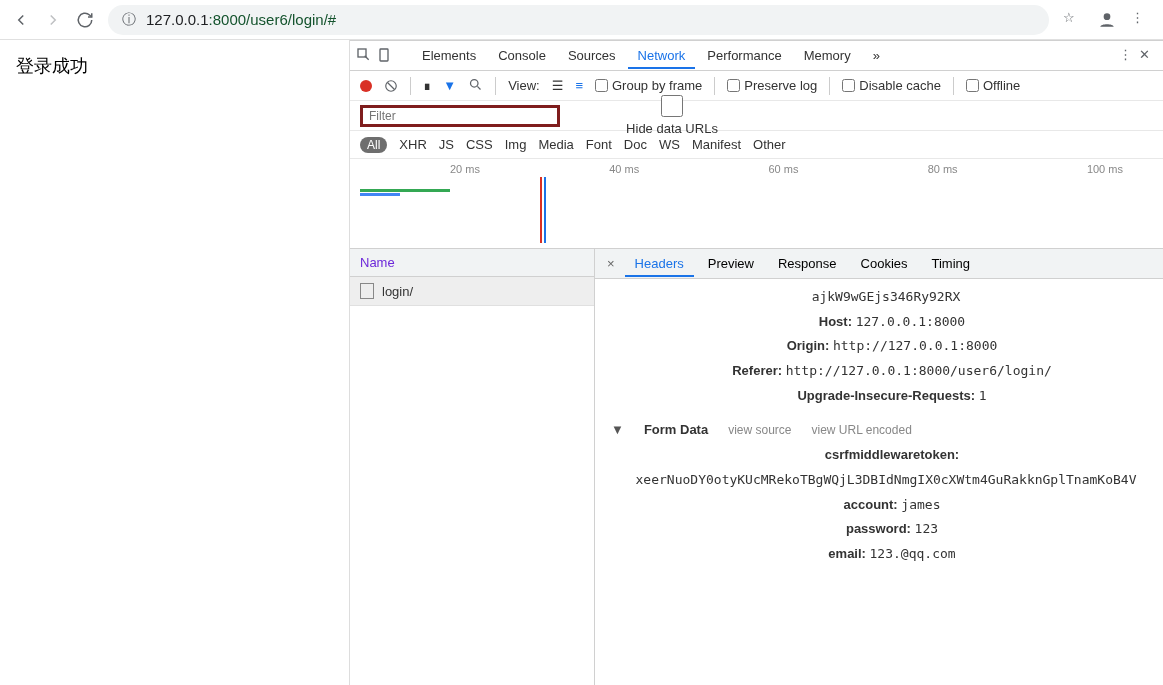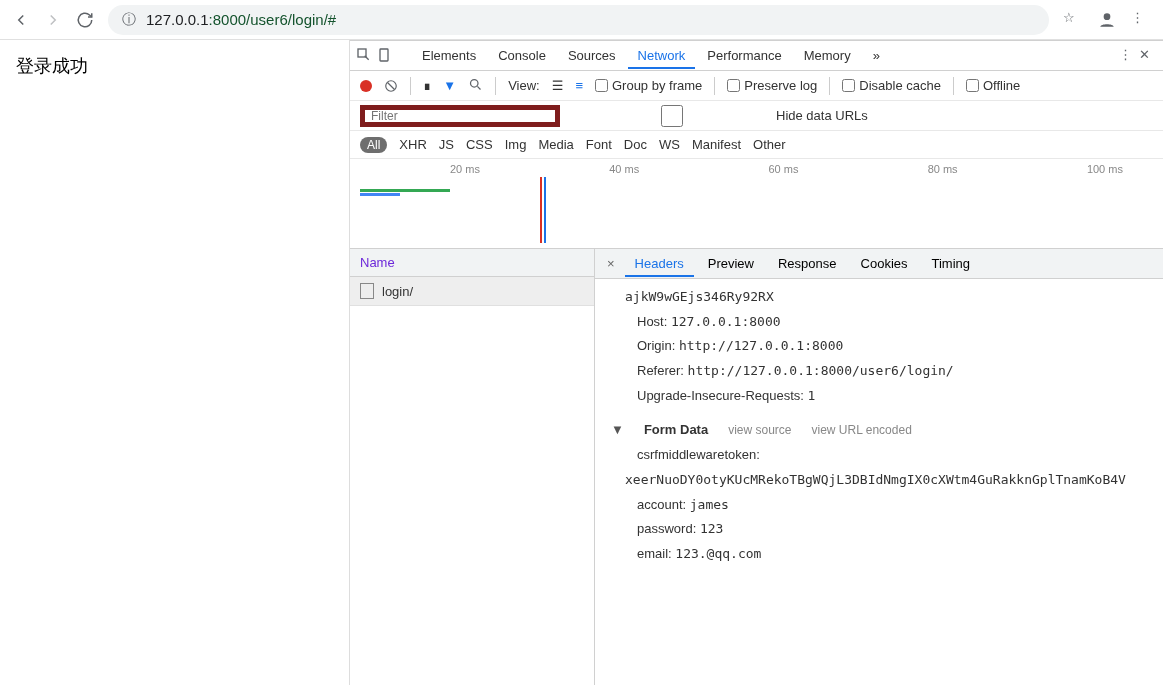--- a/index.html
+++ b/index.html
@@ -24,22 +24,22 @@
 .dt-sm { color: #5f6368; width: 18px; height: 18px; }
 
 .toolbar { display: flex; align-items: center; height: 30px; padding: 0 10px; gap: 12px; border-bottom: 1px solid #e8e8e8; font-size: 13px; color: #333; }
 .toolbar .rec { width: 12px; height: 12px; border-radius: 50%; background: #d93025; }
 .toolbar .stop { width: 14px; height: 14px; }
 .toolbar .sep { width: 1px; height: 18px; background: #ccc; }
 .toolbar .chk { display: flex; align-items: center; gap: 4px; }
 .toolbar input[type=checkbox] { width: 13px; height: 13px; }
 
 .filterbar { display: flex; align-items: center; height: 30px; padding: 0 10px; gap: 12px; border-bottom: 1px solid #e8e8e8; }
-.filterbar input { width: 200px; height: 22px; border: 5px solid #7f1d1d; padding: 0 6px; font-size: 12px; color: #999; }
-.filterbar .chk { display: flex; align-items: center; gap: 4px; font-size: 13px; }
+.filterbar input { width: 200px; height: 22px; border: 3px solid #7f1d1d; padding: 0 6px; font-size: 12px; color: #999; }
+.filterbar .chk { display: flex; align-items: center; gap: 4px; font-size: 13px; flex-direction: column; }
 
 .typerow { display: flex; align-items: center; height: 28px; padding: 0 10px; gap: 12px; border-bottom: 1px solid #e8e8e8; font-size: 13px; color: #333; }
 .typerow .pill { background: #6e6e6e; color: #fff; padding: 1px 7px; border-radius: 8px; font-size: 12px; }
 
 .timeline { height: 90px; border-bottom: 1px solid #d0d0d0; position: relative; background: #fff; }
 .timeline .ticks { display: flex; justify-content: space-between; padding: 4px 40px 0 100px; font-size: 11px; color: #888; }
 .timeline .bars { position: absolute; top: 22px; left: 6px; right: 0; height: 20px; }
 .timeline .b1 { position: absolute; left: 4px; width: 90px; height: 3px; background: #34a853; top: 8px; }
 .timeline .b2 { position: absolute; left: 4px; width: 40px; height: 3px; background: #4285f4; top: 12px; }
 .timeline .vr { position: absolute; left: 190px; top: 18px; width: 2px; height: 66px; background: #d93025; }
@@ -53,26 +53,26 @@
 .reqlist .blank { flex: 1; }
 .reqlist .status { border-top: 1px solid #d0d0d0; padding: 6px 8px; font-size: 12px; color: #333; white-space: nowrap; overflow: hidden; }
 
 .detail { flex: 1; display: flex; flex-direction: column; min-width: 0; }
 .detail .tabs { display: flex; align-items: center; height: 30px; border-bottom: 1px solid #d0d0d0; padding: 0 6px; gap: 4px; background: #f1f3f4; }
 .detail .tabs .x { color: #666; padding: 0 6px; cursor: pointer; }
 .detail .tabs .t { padding: 6px 10px; font-size: 13px; color: #000000; cursor: pointer; }
 .detail .tabs .t.active { color: #1a73e8; border-bottom: 2px solid #1a73e8; padding-bottom: 4px; }
 .detail .body { flex: 1; overflow-y: auto; padding: 6px 16px; font-size: 13px; line-height: 1.9; position: relative; }
 .detail .body .mono { font-family: Consolas, monospace; }
-.detail .body .k { font-weight: normal; padding-left: 12px; }
+.detail .body .k { font-weight: bold; padding-left: 12px; }
 .detail .body .sect { margin-top: 10px; display: flex; align-items: center; gap: 20px; }
 .detail .body .sect .tri { color: #555; }
 .detail .body .sect .title { font-weight: bold; }
 .detail .body .sect .sub { color: #888; font-size: 12px; cursor: pointer; }
-.detail .body .pad { padding-left: 14px; }
+.detail .body .pad { padding-left: 14px; text-align: center; }
 </style>
 </head>
 <body>
 
 <div class="addrbar">
   <div class="ico">
       <svg viewBox="0 0 24 24" width="18" height="18" fill="none" stroke="currentColor" stroke-width="2">
         <path d="M15 18l-6-6 6-6"></path>
       </svg>
     </div>

